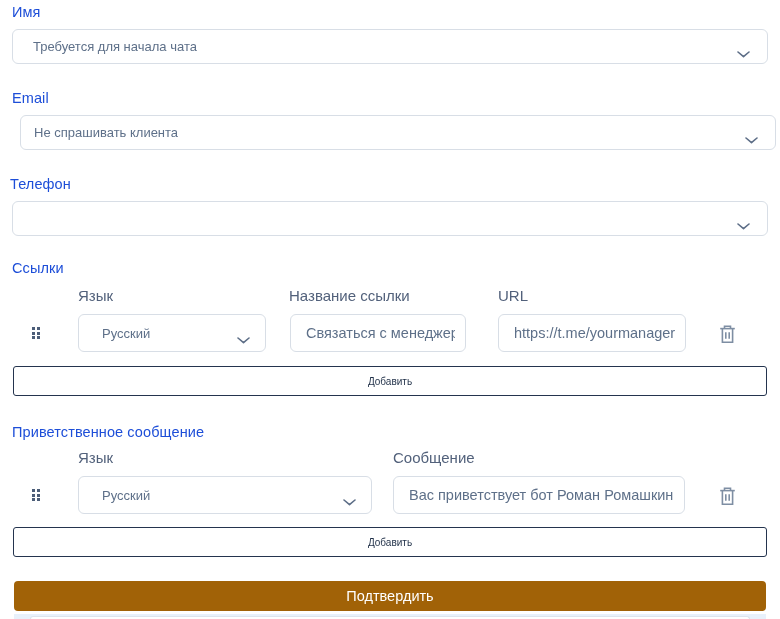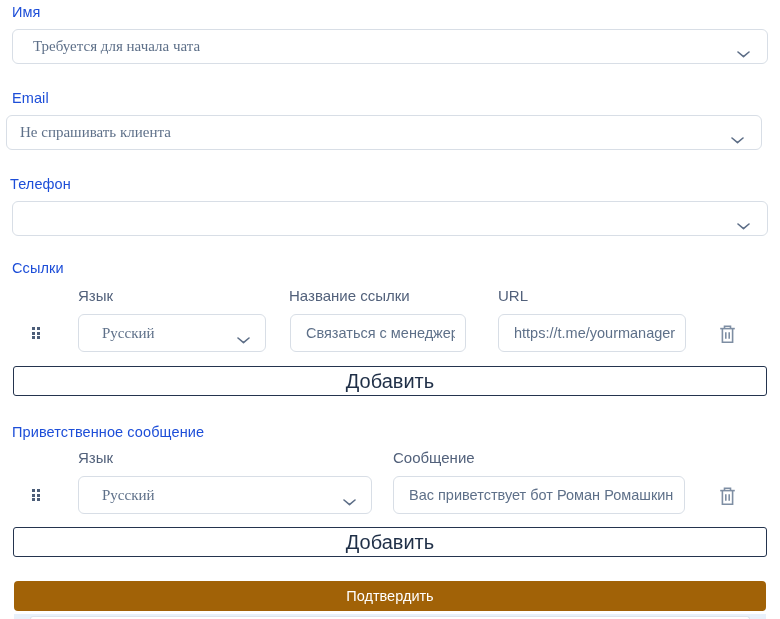--- a/index.html
+++ b/index.html
@@ -12,21 +12,21 @@
   }
   .col-label {
     font-size: 15px; font-weight: 400; color: #52617b;
   }
 
   .select-box {
     background: #fff; border: 1px solid #d8dee6; border-radius: 6px;
     display: flex; align-items: center; cursor: pointer;
   }
   .select-box .value {
-    font-size: 15px; color: #5e7089; white-space: nowrap; overflow: hidden; font-family: Liberation Serif, serif;
+    font-size: 13px; color: #5e7089; white-space: nowrap; overflow: hidden;
   }
   .select-full { height: 35px; padding: 0 40px 0 20px; width: 756px; }
   .select-row { height: 38px; padding: 0 34px 0 23px; }
   .chevron { position: absolute; top: 50%; margin-top: -3px; }
   .select-full .chevron { right: 17px; }
   .select-row .chevron { right: 15px; }
 
   .text-input {
     background: #fff; border: 1px solid #d8dee6; border-radius: 6px;
     height: 38px; padding: 0 10px 0 15px; font-family: "Liberation Sans", sans-serif;
@@ -38,21 +38,21 @@
     display: grid; grid-template-columns: 3px 3px; grid-auto-rows: 3px;
     gap: 1.5px; cursor: grab;
   }
   .drag-handle i { background: #4c5d78; display: block; }
 
   .trash-btn { cursor: pointer; background: none; border: none; padding: 0; line-height: 0; }
 
   .add-btn {
     background: #fff; border: 1.5px solid #24344e; border-radius: 3px;
     width: 754px; height: 30px; font-family: "Liberation Sans", sans-serif;
-    font-size: 20px; color: #1f2f47; cursor: pointer;
+    font-size: 10px; color: #1f2f47; cursor: pointer;
     display: flex; align-items: center; justify-content: center;
   }
 
   .submit-btn {
     background: #a16207; border: none; border-radius: 4px;
     width: 752px; height: 30px; font-family: "Liberation Sans", sans-serif;
     font-size: 14.5px; font-weight: 500; color: #ffffff; cursor: pointer;
     display: flex; align-items: center; justify-content: center;
   }
 
@@ -69,21 +69,21 @@
 <div class="abs select-box select-full" style="left:12px; top:29px;">
   <span class="value">Требуется для начала чата</span>
   <span class="chevron">
     <svg width="13" height="7" viewBox="0 0 13 7">
         <polyline points="1,1 6.5,5.6 12,1" fill="none" stroke="#5c6d86" stroke-width="1.6" stroke-linecap="round" stroke-linejoin="round"></polyline>
       </svg>
   </span>
 </div>
 
 <div class="abs section-label" style="left:12px; top:90px;">Email</div>
-<div class="abs select-box select-full" style="left:6px; top:115px;padding-left:13px;">
+<div class="abs select-box select-full" style="left:20px; top:115px;padding-left:13px;">
   <span class="value">Не спрашивать клиента</span>
   <span class="chevron">
     <svg width="13" height="7" viewBox="0 0 13 7">
         <polyline points="1,1 6.5,5.6 12,1" fill="none" stroke="#5c6d86" stroke-width="1.6" stroke-linecap="round" stroke-linejoin="round"></polyline>
       </svg>
   </span>
 </div>
 
 <div class="abs section-label" style="left:10px; top:176px;text-align:center;">Телефон</div>
 <div class="abs select-box select-full" style="left:12px; top:201px;">

